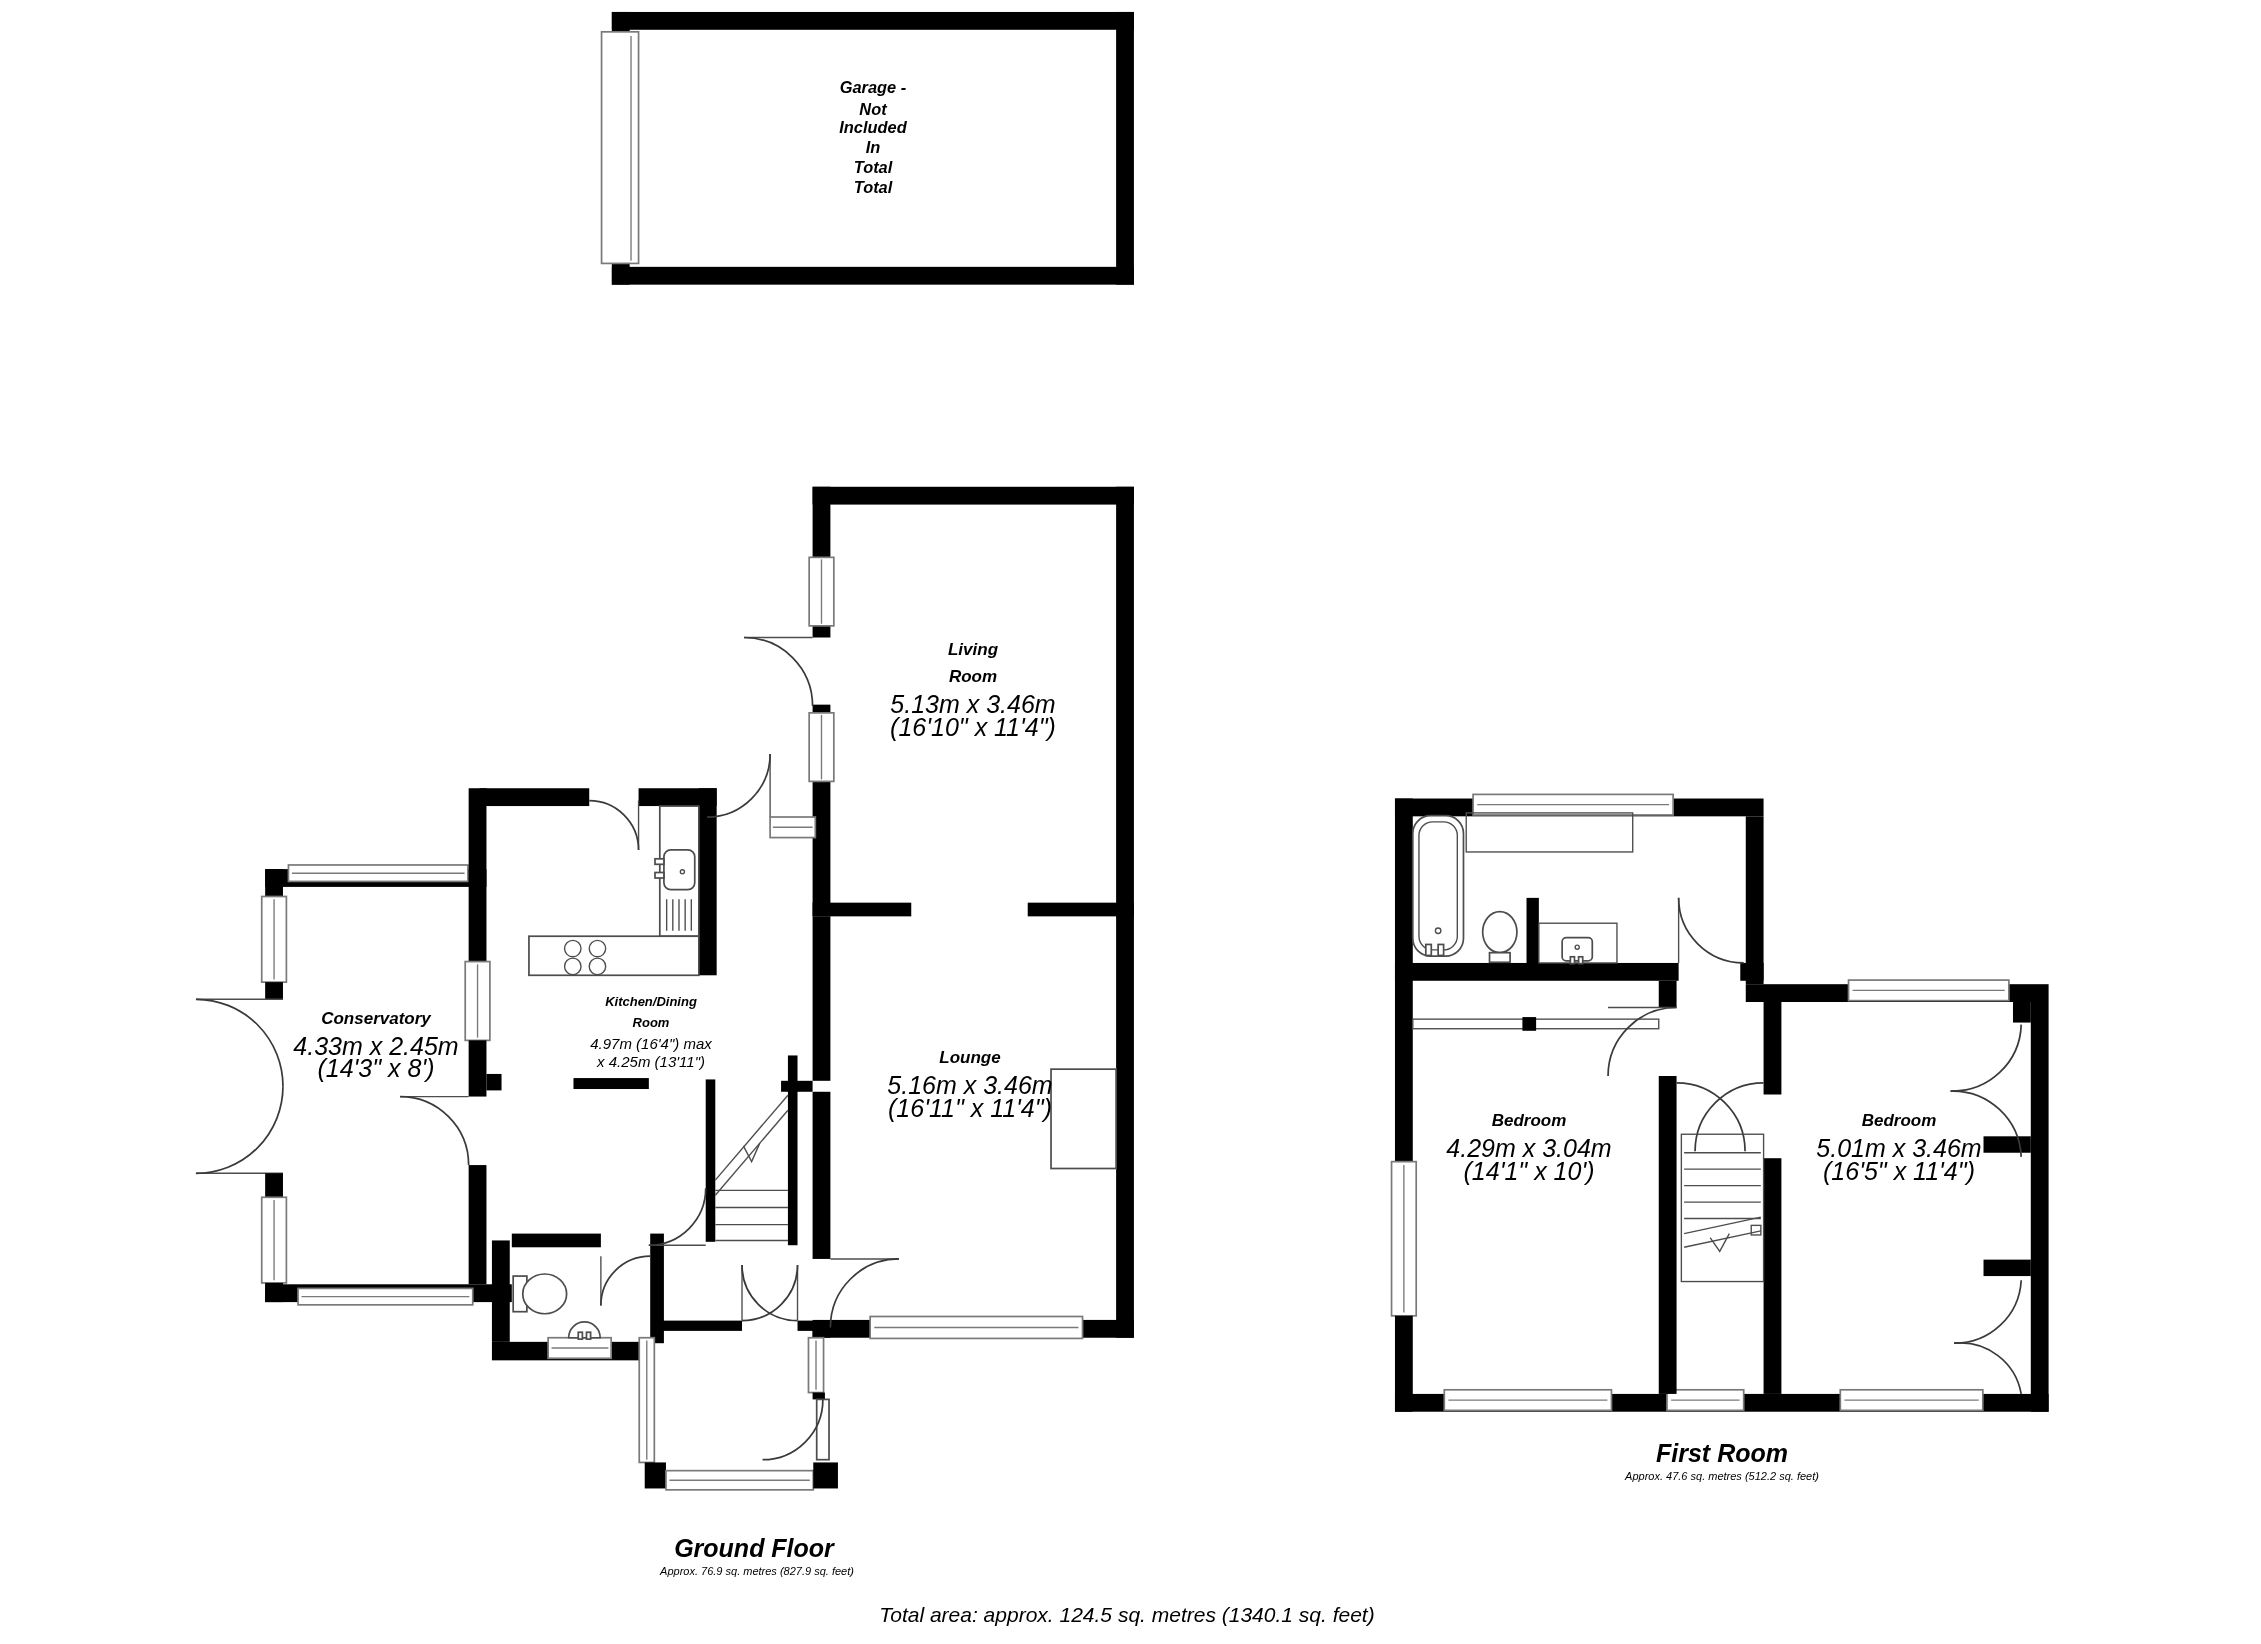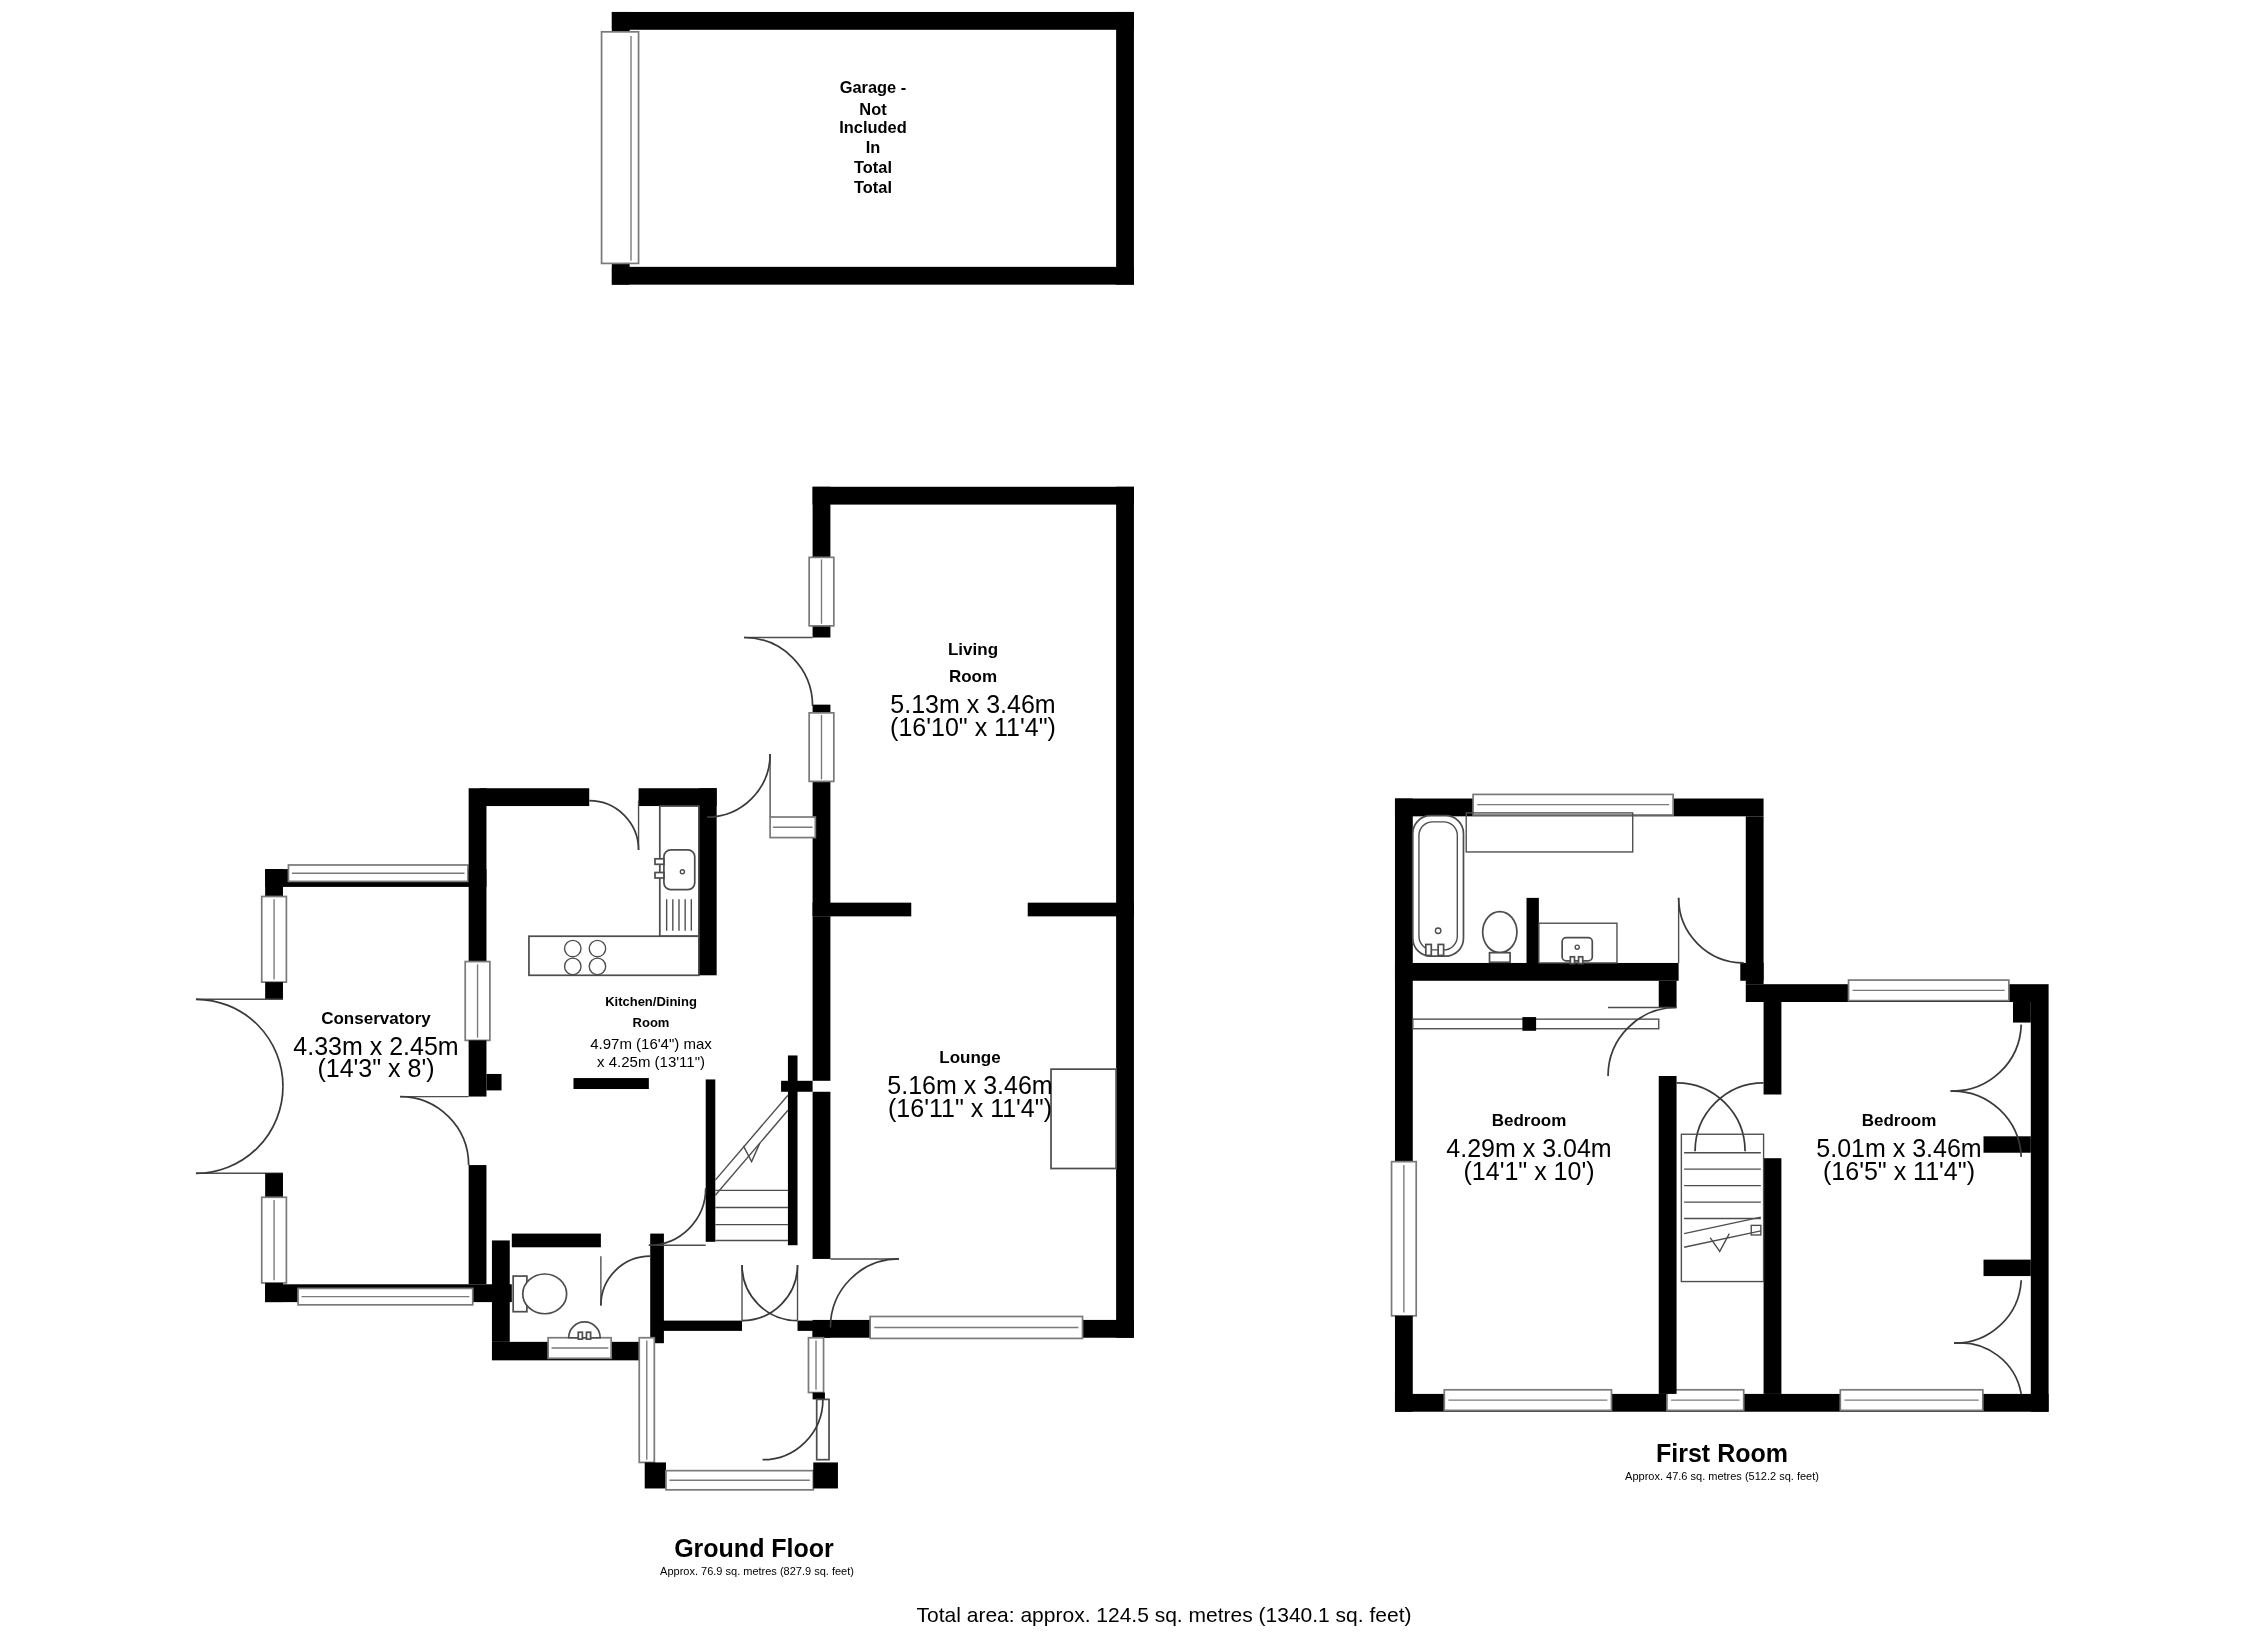--- a/index.html
+++ b/index.html
@@ -1,19 +1,19 @@
 <!DOCTYPE html>
 <html style="font-size:11px"><head>
 <meta charset="utf-8">
 <style>
   html,body{margin:0;padding:0;background:#ffffff;}
   .plan{position:relative;width:2261px;height:1645px;background:#fff;
         font-family:"Liberation Sans",sans-serif;color:#000;overflow:hidden;}
   .plan svg{position:absolute;left:0;top:0;}
-  .lbl{position:absolute;transform:translateX(-50%);text-align:right;white-space:nowrap;}
+  .lbl{position:absolute;transform:translateX(-50%);text-align:right;white-space:nowrap;font-style:italic;}
   .b34{font-size:17px;font-weight:bold;line-height:27px;}
   .d28{font-size:25px;line-height:22.6px;}
   .b27{font-size:13px;font-weight:bold;line-height:20.6px;}
   .d22{font-size:15px;line-height:18px;}
   .b24{font-size:16.4px;font-weight:bold;line-height:20px;}
   .t36{font-size:25px;font-weight:bold;}
   .t25{font-size:11px;}
   .t31{font-size:21px;}
   .wall{fill:#000;}
   .win{fill:#fff;stroke:#7a7a7a;stroke-width:2.5;}
@@ -377,16 +377,16 @@
   <div class="lbl b34" style="left:1899px;top:1107px">Bedroom</div>
   <div class="lbl d28" style="left:1899px;top:1137px">5.01m x 3.46m</div>
   <div class="lbl d28" style="left:1899px;top:1160px">(16'5" x 11'4")</div>
 
   <div class="lbl t36" style="left:754px;top:1534px">Ground Floor</div>
   <div class="lbl t25" style="left:757px;top:1565px">Approx. 76.9 sq. metres (827.9 sq. feet)</div>
 
   <div class="lbl t36" style="left:1722px;top:1439px">First Room</div>
   <div class="lbl t25" style="left:1722px;top:1470px">Approx. 47.6 sq. metres (512.2 sq. feet)</div>
 
-  <div class="lbl t31" style="left:1164px;top:1603px">Total area: approx. 124.5 sq. metres (1340.1 sq. feet)</div>
+  <div class="lbl t31" style="left:1127px;top:1603px">Total area: approx. 124.5 sq. metres (1340.1 sq. feet)</div>
 
 </div>
 
 
 </body></html>

